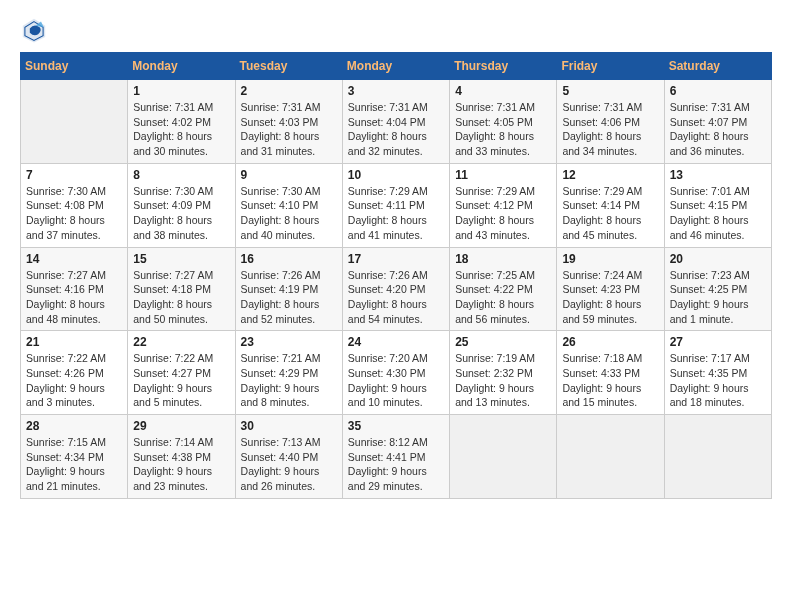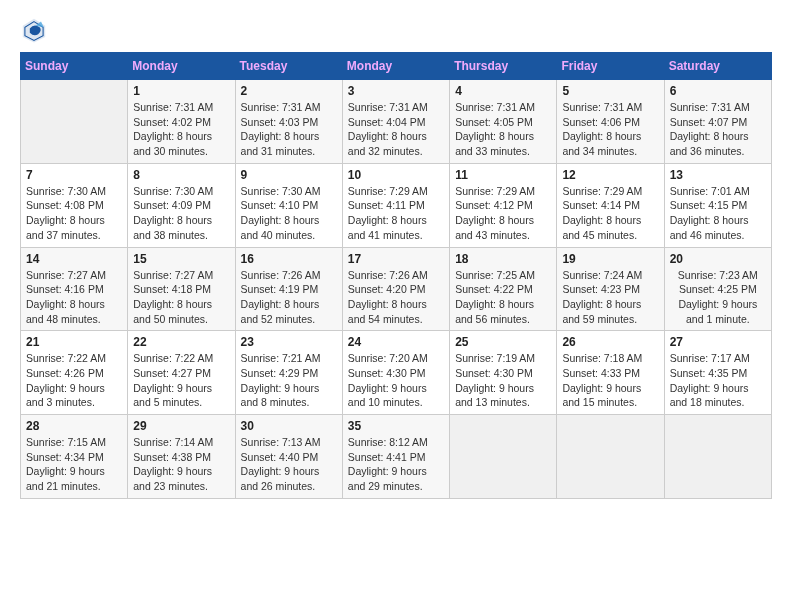--- a/index.html
+++ b/index.html
@@ -52,21 +52,21 @@
       font-size: 14px;
       color: #444;
     }
     .calendar {
       width: 100%;
       border-collapse: collapse;
       font-size: 11px;
     }
     .calendar thead tr th {
       background: #1a56a0;
-      color: #f0abfc;
+      color: #fdba74;
       padding: 6px 4px;
       text-align: left;
       font-size: 12px;
       border: 1px solid #1a56a0;
     }
     .calendar tbody tr td {
       border: 1px solid #ccc;
       vertical-align: top;
       padding: 4px 5px;
       width: calc(100% / 7);
@@ -264,21 +264,21 @@
         </td>
         <td>
           <span class="day-number">19</span>
           <div class="day-info" style="white-space: pre-line;">Sunrise: 7:24 AM
 Sunset: 4:23 PM
 Daylight: 8 hours
 and 59 minutes.</div>
         </td>
         <td>
           <span class="day-number">20</span>
-          <div class="day-info" style="white-space: pre-line; text-align: center;">Sunrise: 7:23 AM
+          <div class="day-info" style="white-space: pre-line;">Sunrise: 7:23 AM
 Sunset: 4:25 PM
 Daylight: 9 hours
 and 1 minute.</div>
         </td>
       </tr>
       <tr>
         <td>
           <span class="day-number">21</span>
           <div class="day-info" style="white-space: pre-line;">Sunrise: 7:22 AM
 Sunset: 4:26 PM
@@ -302,21 +302,21 @@
         <td>
           <span class="day-number">24</span>
           <div class="day-info" style="white-space: pre-line;">Sunrise: 7:20 AM
 Sunset: 4:30 PM
 Daylight: 9 hours
 and 10 minutes.</div>
         </td>
         <td>
           <span class="day-number">25</span>
           <div class="day-info" style="white-space: pre-line;">Sunrise: 7:19 AM
-Sunset: 4:30 PM
+Sunset: 2:32 PM
 Daylight: 9 hours
 and 13 minutes.</div>
         </td>
         <td>
           <span class="day-number">26</span>
           <div class="day-info" style="white-space: pre-line;">Sunrise: 7:18 AM
 Sunset: 4:33 PM
 Daylight: 9 hours
 and 15 minutes.</div>
         </td>

